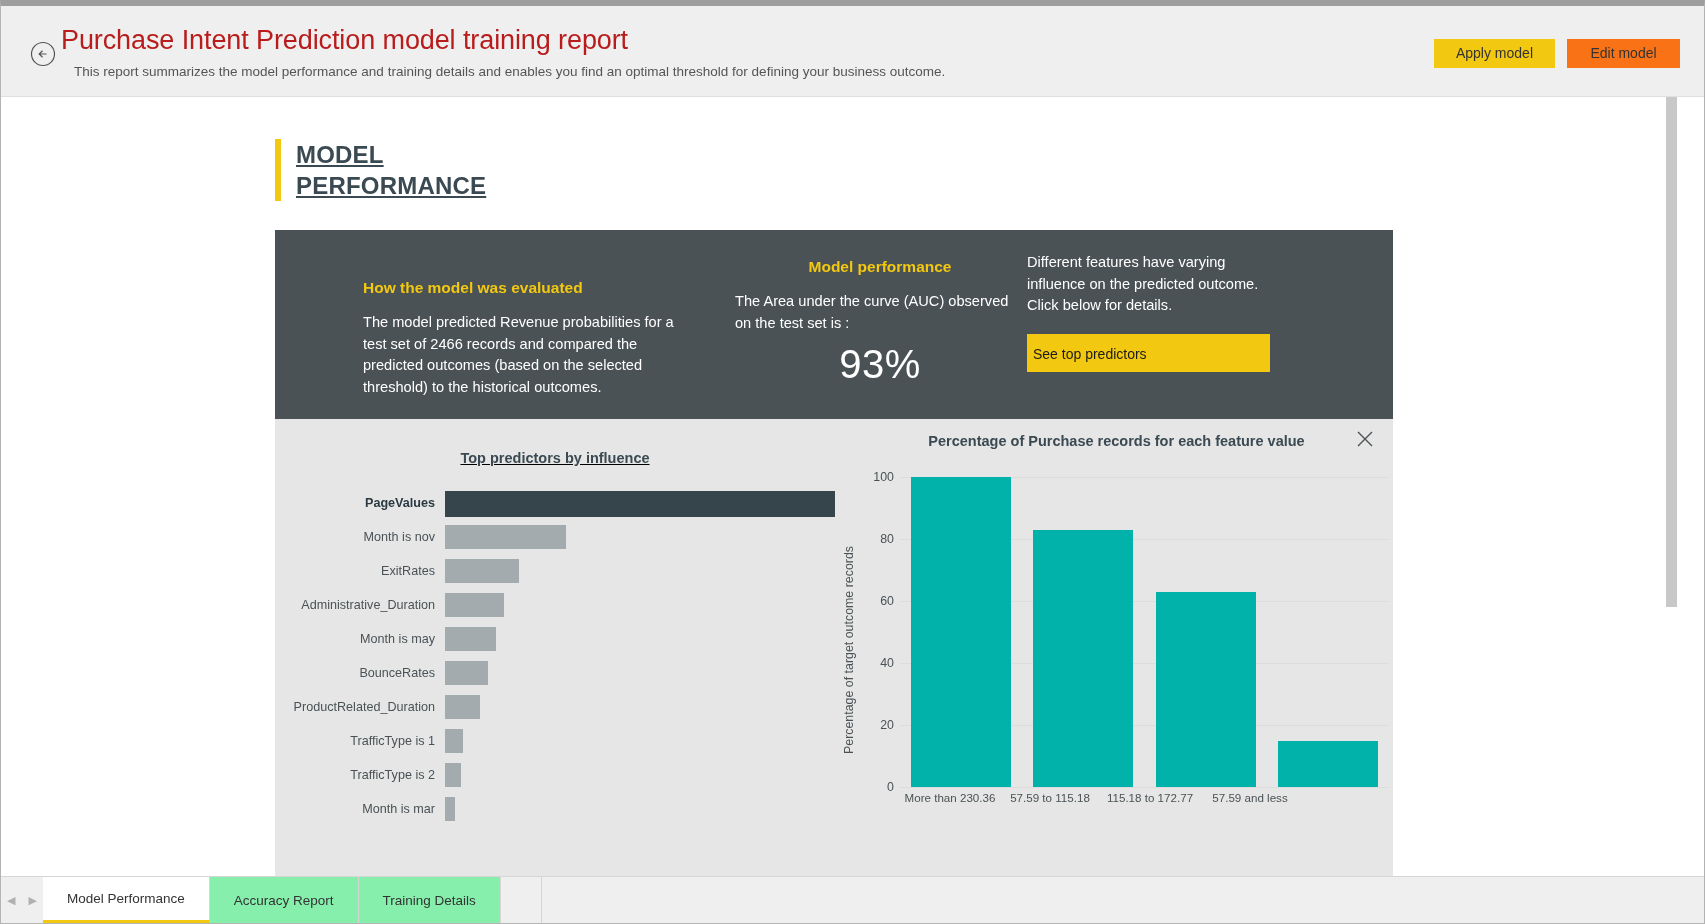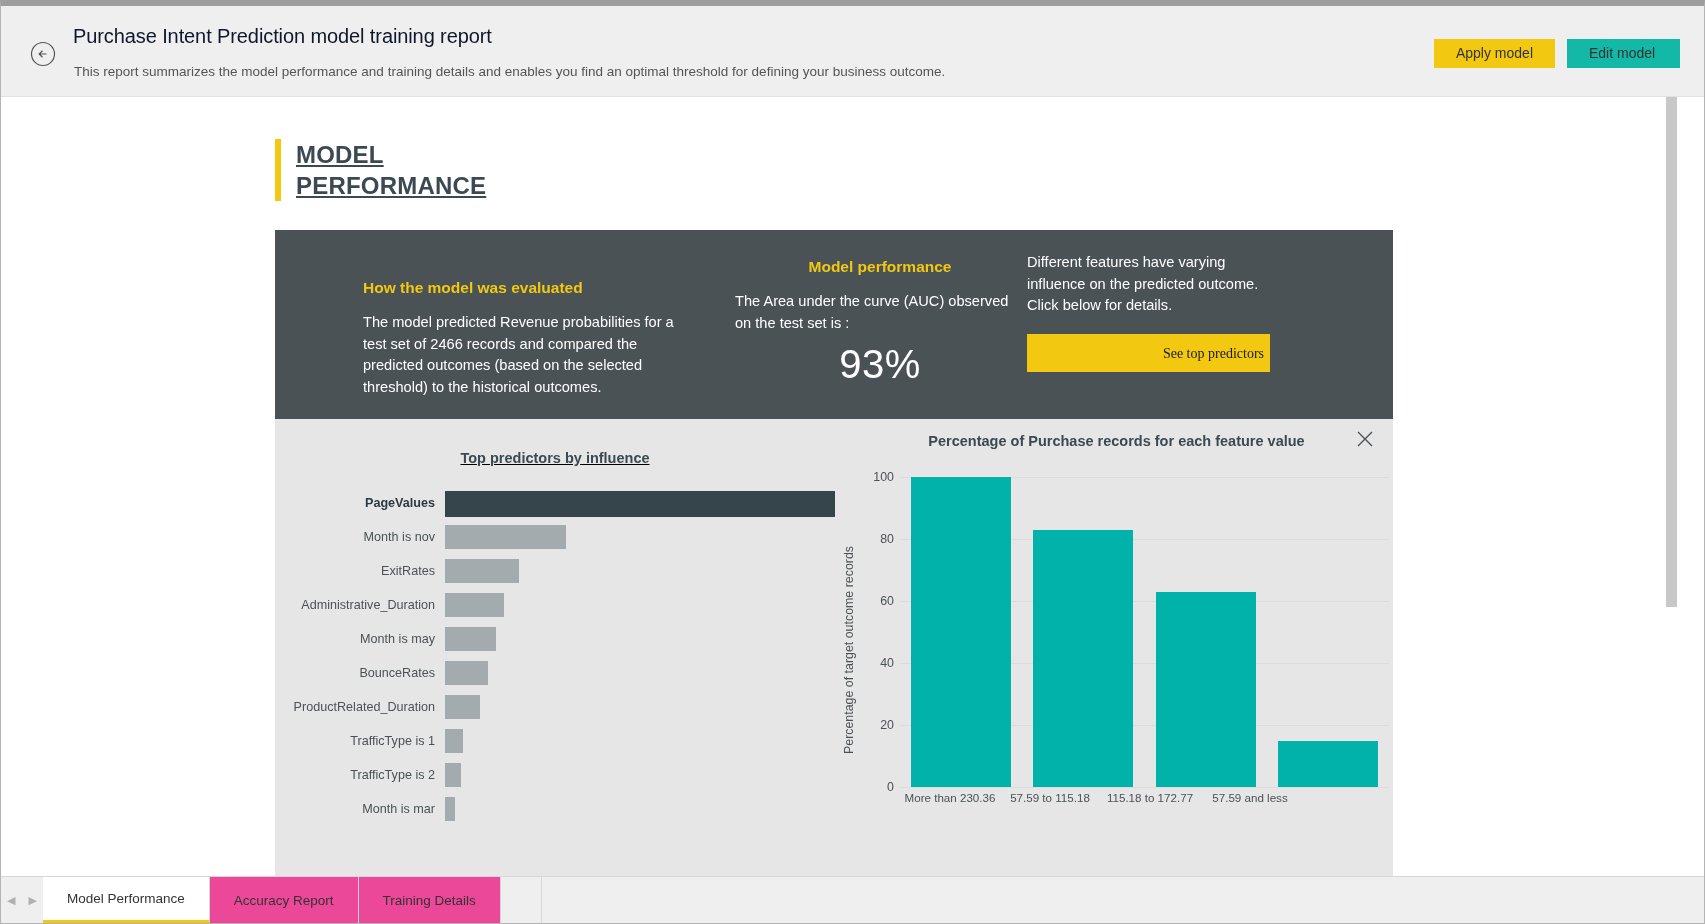--- a/index.html
+++ b/index.html
@@ -39,25 +39,25 @@
     position: absolute;
     left: 29px;
     top: 35px;
     width: 26px;
     height: 26px;
     cursor: pointer;
   }
   .back-btn svg { display: block; }
   .header-title {
     position: absolute;
-    left: 72px;
+    left: 60px;
     top: 19px;
-    font-size: 20px;
+    font-size: 27px;
     font-weight: 400;
-    color: #0f172a;
+    color: #b91c1c;
     letter-spacing: -0.1px;
     white-space: nowrap;
   }
   .header-sub {
     position: absolute;
     left: 73px;
     top: 58px;
     font-size: 13.5px;
     color: #555555;
     white-space: nowrap;
@@ -71,24 +71,24 @@
   }
   .btn {
     height: 29px;
     line-height: 29px;
     font-size: 14px;
     padding: 0 22px;
     border: none;
     cursor: pointer;
     color: #333333;
     font-family: "Liberation Sans", sans-serif;
-    text-align: left;
+    text-align: center;
   }
   .btn-primary { background: #f2c811; min-width: 113px; }
-  .btn-secondary { background: #14b8a6; min-width: 113px; }
+  .btn-secondary { background: #f97316; min-width: 113px; }
 
   
   .canvas-wrap {
     flex: 1 1 auto;
     position: relative;
     background: #ffffff;
     overflow: hidden;
   }
   .report {
     position: absolute;
@@ -154,24 +154,24 @@
   }
   .see-top-btn {
     display: block;
     margin-top: 17px;
     width: 243px;
     height: 38px;
     line-height: 38px;
     background: #f2c811;
     color: #1a1a1a;
     font-size: 14px;
-    text-align: right;
+    text-align: left;
     border: none;
     cursor: pointer;
-    font-family: Liberation Serif, serif;
+    font-family: Liberation Sans, sans-serif;
   }
 
   
   .charts-panel {
     position: absolute;
     left: 274px;
     top: 322px;
     width: 1118px;
     height: 468px;
     background: #e6e6e6;
@@ -360,21 +360,21 @@
     color: #b0b0b0;
     cursor: pointer;
     user-select: none;
   }
   .tab {
     display: flex;
     align-items: center;
     padding: 0 24px;
     font-size: 13.5px;
     color: #333333;
-    background: #ec4899;
+    background: #86efac;
     border-right: 1px solid #d6d6d6;
     cursor: pointer;
     position: relative;
     white-space: nowrap;
   }
   .tab.active {
     background: #ffffff;
     border-bottom: 3px solid #f2c811;
   }
   .tab-spacer {

